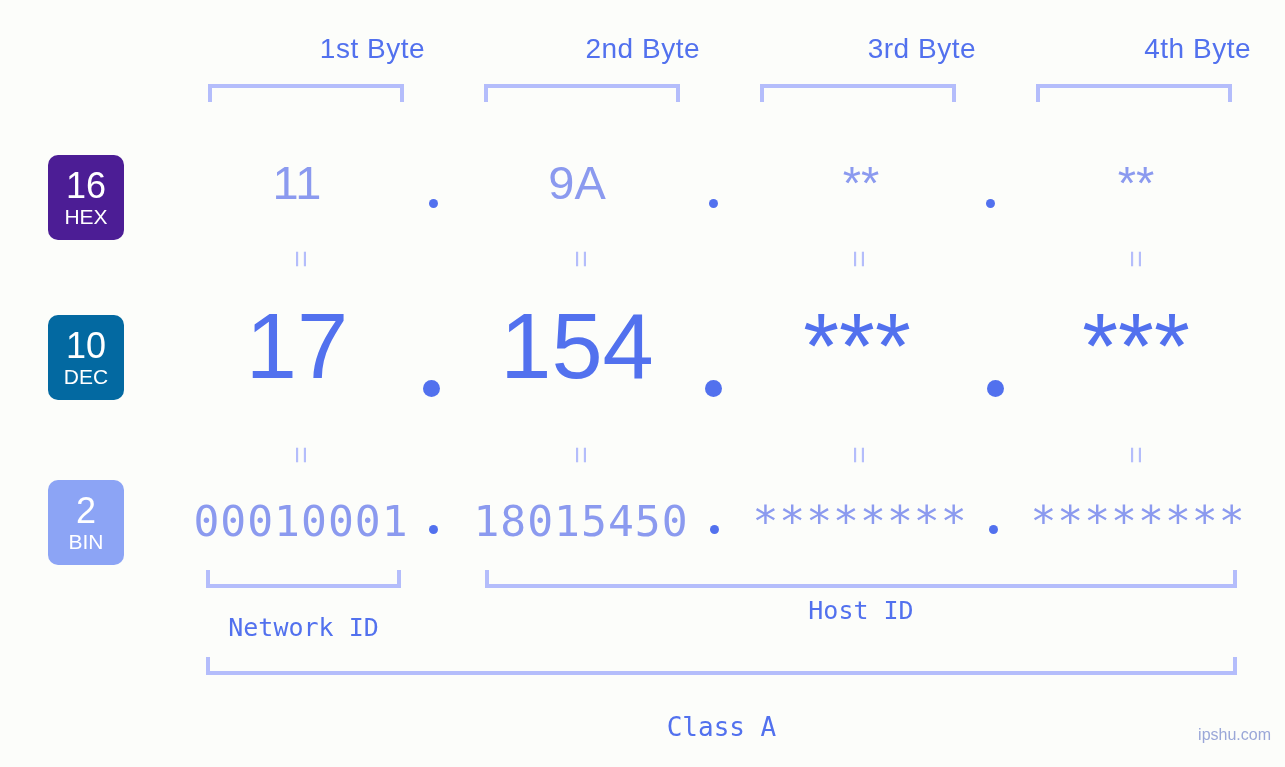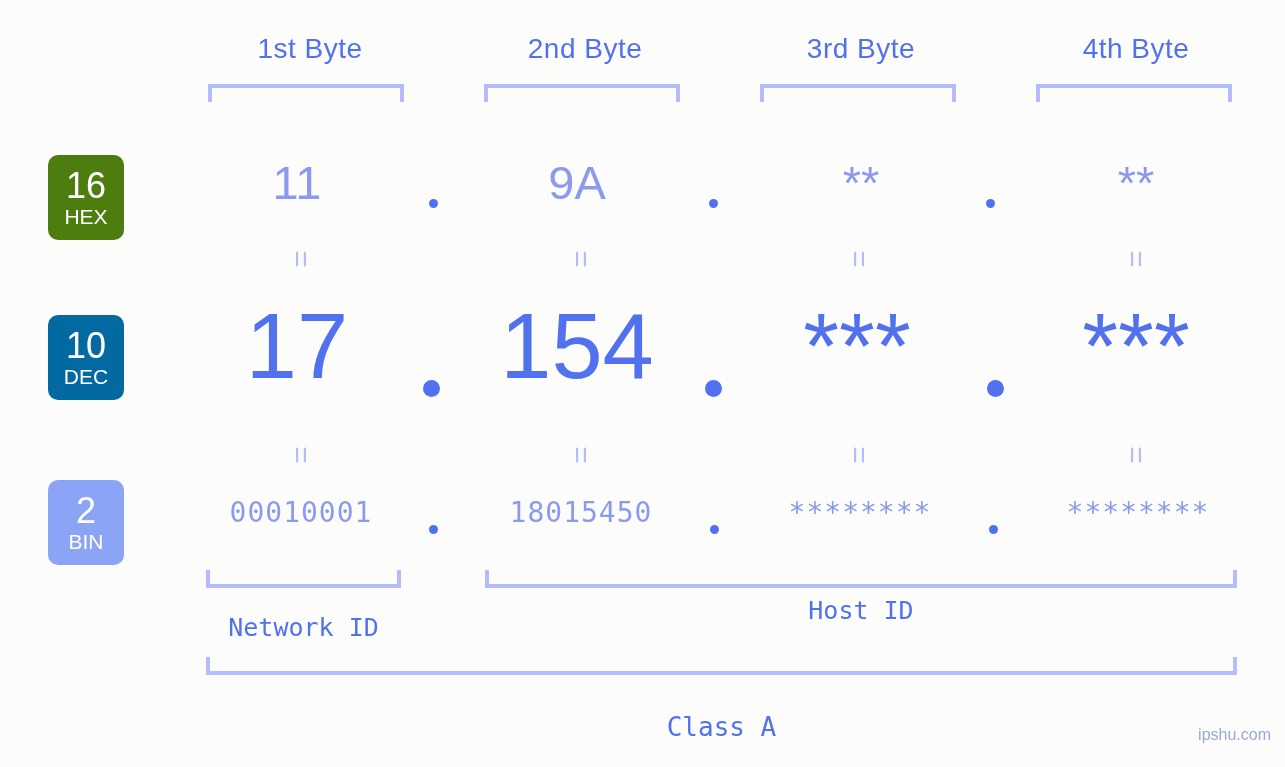--- a/index.html
+++ b/index.html
@@ -20,21 +20,21 @@
     left: 0; top: 0;
     width: 1285px;
     height: 767px;
   }
 
   
   .byte-label {
     position: absolute;
     top: 33px;
     width: 230px;
-    text-align: center;
+    text-align: right;
     font-size: 28px;
     color: #5271ee;
     font-family: "Liberation Sans", sans-serif;
     letter-spacing: 0.5px;
     white-space: nowrap;
   }
   .top-bracket {
     position: absolute;
     top: 84px;
     height: 18px;
@@ -92,21 +92,21 @@
     font-family: "Liberation Sans", sans-serif;
   }
   .row-dec .cell {
     font-size: 92px;
     color: #5271ee;
     top: 300px;
     font-family: "Liberation Sans", sans-serif;
     line-height: 1;
   }
   .row-bin .cell {
-    font-size: 28px;
+    font-size: 43px;
     color: #8b9aef;
     top: 496px;
     font-family: "DejaVu Sans Mono", monospace;
     letter-spacing: 1px;
   }
 
   .dot {
     position: absolute;
     border-radius: 50%;
     background: #5271ee;
@@ -164,21 +164,21 @@
   <div class="byte-label" style="left:195px;">1st Byte</div>
   <div class="byte-label" style="left:470px;">2nd Byte</div>
   <div class="byte-label" style="left:746px;">3rd Byte</div>
   <div class="byte-label" style="left:1021px;">4th Byte</div>
 
   <div class="top-bracket" style="left:208px;  width:196px;"></div>
   <div class="top-bracket" style="left:484px;  width:196px;"></div>
   <div class="top-bracket" style="left:760px;  width:196px;"></div>
   <div class="top-bracket" style="left:1036px; width:196px;"></div>
 
-  <div class="badge" style="top:155px; background:#4d7c0f;">
+  <div class="badge" style="top:155px; background:#4c1d95;">
     <span class="num">16</span>
     <span class="sub">HEX</span>
   </div>
   <div class="badge" style="top:315px; background:#0369a1;">
     <span class="num">10</span>
     <span class="sub">DEC</span>
   </div>
   <div class="badge" style="top:480px; background:#8ca4f5;">
     <span class="num">2</span>
     <span class="sub">BIN</span>

